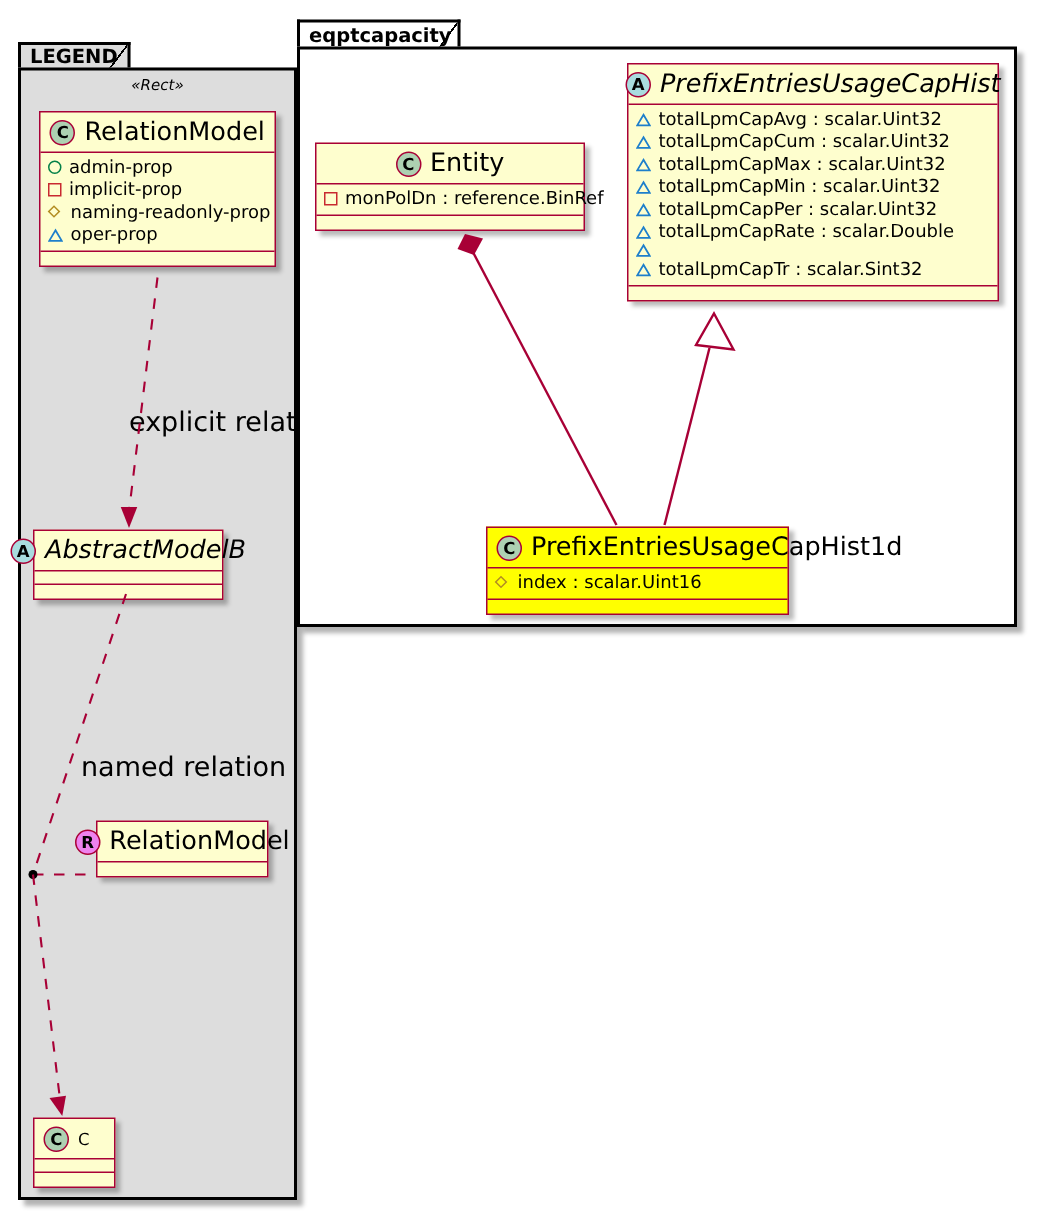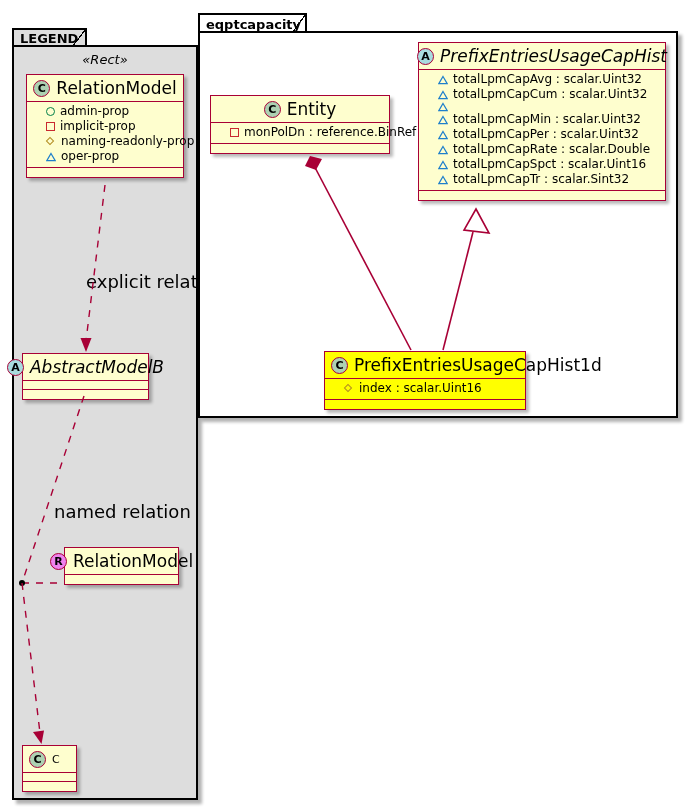--- a/index.html
+++ b/index.html
@@ -46,21 +46,21 @@
   }
 
   #legend-panel      { left: 12px;  top: 45px;  width: 186px; height: 755px; background: #dddddd; }
   #legend-tab        { left: 12px;  top: 28px;  width: 75px;  height: 19px;  background: #dddddd; }
   #eqpt-panel        { left: 198px; top: 31px;  width: 480px; height: 387px; background: #ffffff; }
   #eqpt-tab          { left: 198px; top: 13px;  width: 109px; height: 20px;  background: #ffffff; }
 
   .stereotype {
     position: absolute;
     font-style: italic;
-    font-size: 13px;
+    font-size: 10px;
     color: #000000;
     text-align: center;
   }
 
   
   .cls {
     position: absolute;
     box-sizing: border-box;
     border: 1px solid #A80036;
     background: #FEFECE;
@@ -94,21 +94,21 @@
     flex: 0 0 auto;
     line-height: 1;
   }
   .badge.c { background: #ADD1B2; border: 1.5px solid #A80036; color: #000; }
   .badge.a { background: #A9DCDF; border: 1.5px solid #A80036; color: #000; }
   .badge.r { background: #EE82EE; border: 1.5px solid #A80036; color: #000; }
 
   .cls-attrs {
     box-sizing: border-box;
     border-bottom: 1px solid #A80036;
-    padding: 2px 4px 3px 19px;
+    padding: 2px 4px 3px 5px;
   }
   .cls-foot {
     box-sizing: border-box;
     height: 9px;
   }
   .cls-empty-row {
     box-sizing: border-box;
     border-bottom: 1px solid #A80036;
     height: 9px;
   }
@@ -293,20 +293,21 @@
           </svg>
         </span>
       <span>totalLpmCapCum : scalar.Uint32</span>
     </div>
     <div class="attr">
       <span class="g tri">
           <svg width="10" height="10" viewBox="0 0 10 10">
             <polygon points="5,1.5 9.2,8.6 0.8,8.6" fill="none" stroke="#1E7FCB" stroke-width="1.2"></polygon>
           </svg>
         </span>
+      <span>totalLpmCapMax : scalar.Uint32</span>
     </div>
     <div class="attr">
       <span class="g tri">
           <svg width="10" height="10" viewBox="0 0 10 10">
             <polygon points="5,1.5 9.2,8.6 0.8,8.6" fill="none" stroke="#1E7FCB" stroke-width="1.2"></polygon>
           </svg>
         </span>
       <span>totalLpmCapMin : scalar.Uint32</span>
     </div>
     <div class="attr">
@@ -324,21 +325,20 @@
           </svg>
         </span>
       <span>totalLpmCapRate : scalar.Double</span>
     </div>
     <div class="attr">
       <span class="g tri">
           <svg width="10" height="10" viewBox="0 0 10 10">
             <polygon points="5,1.5 9.2,8.6 0.8,8.6" fill="none" stroke="#1E7FCB" stroke-width="1.2"></polygon>
           </svg>
         </span>
-      <span>totalLpmCapSpct : scalar.Uint16</span>
     </div>
     <div class="attr">
       <span class="g tri">
           <svg width="10" height="10" viewBox="0 0 10 10">
             <polygon points="5,1.5 9.2,8.6 0.8,8.6" fill="none" stroke="#1E7FCB" stroke-width="1.2"></polygon>
           </svg>
         </span>
       <span>totalLpmCapTr : scalar.Sint32</span>
     </div>
   </div>

